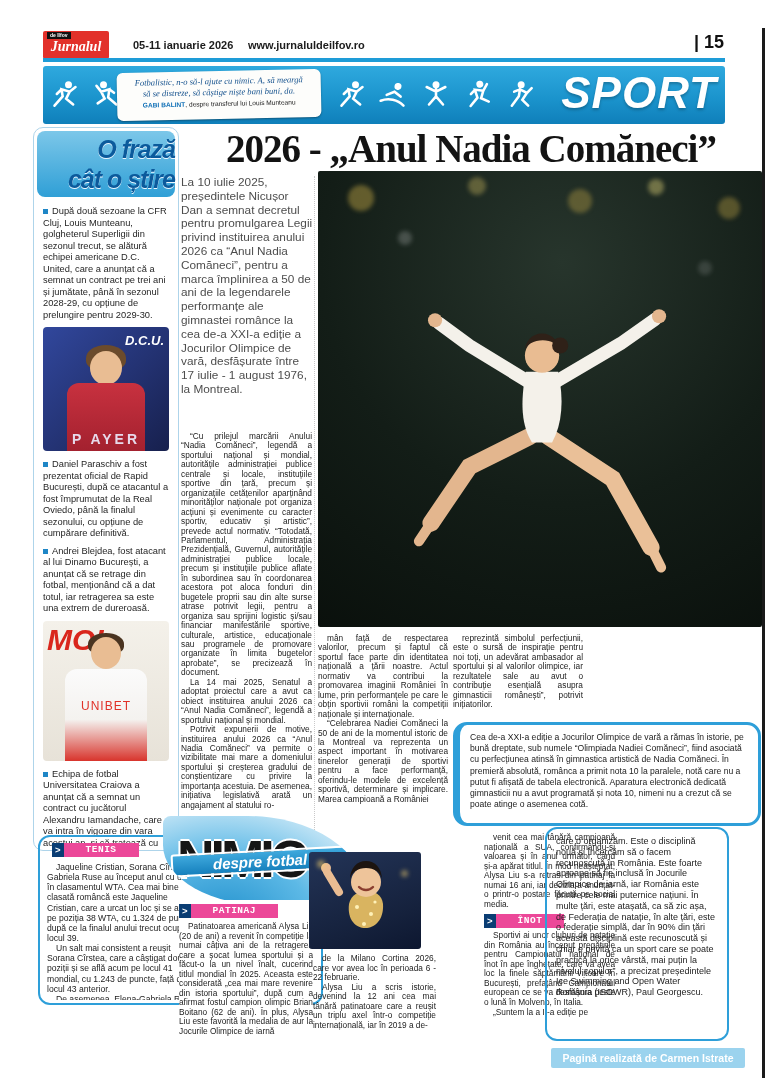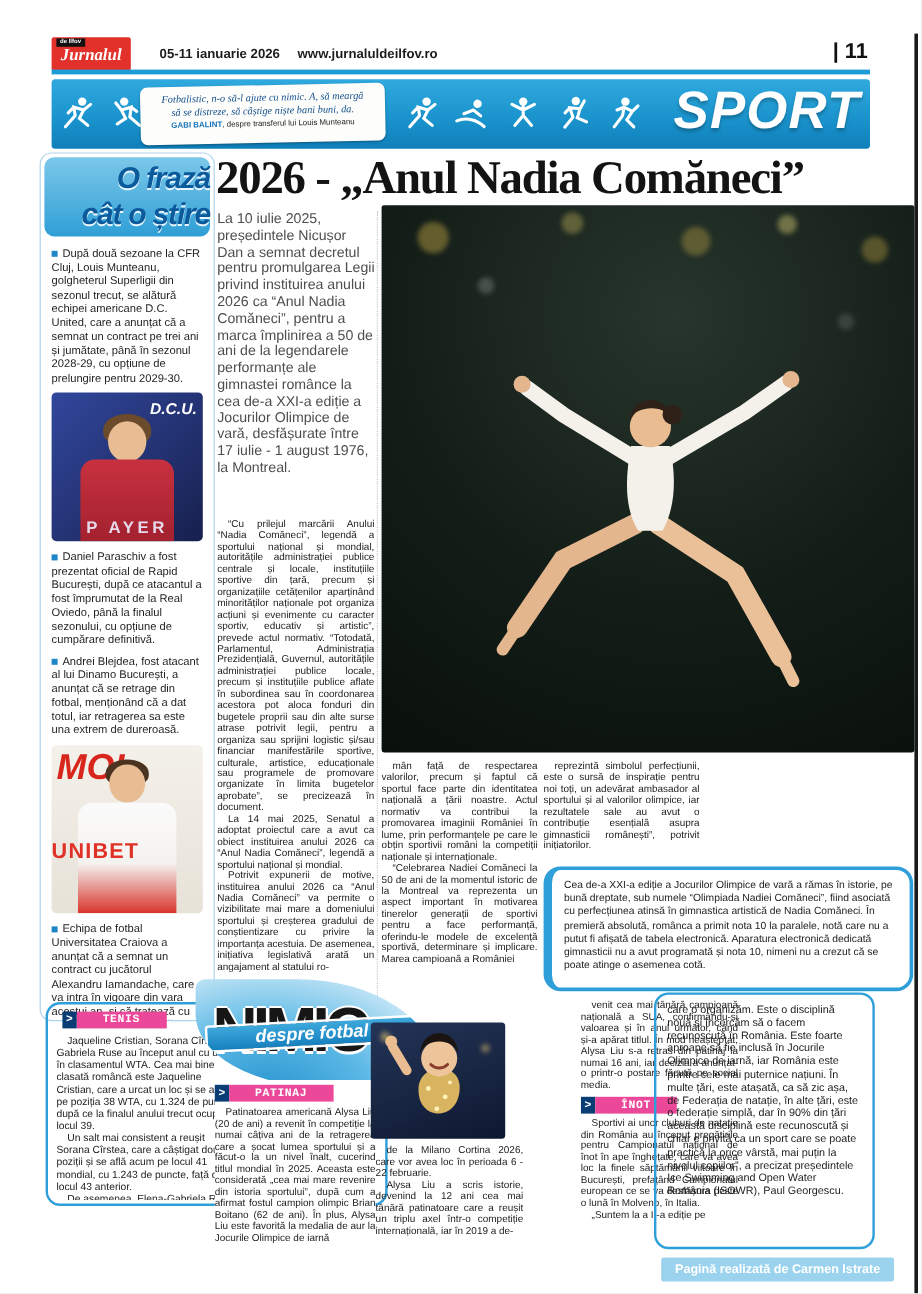--- a/index.html
+++ b/index.html
@@ -42,28 +42,28 @@
   .sb-body{padding:6px 9px 0 9px;}
   .sb-item{font-size:9.3px;line-height:1.24;color:#1f1f1f;margin-bottom:6px;}
   .bullet{display:inline-block;width:5px;height:5px;background:#1e86c6;margin-right:4px;}
   .sb-photo{width:126px;border-radius:4px;margin:2px auto 8px auto;position:relative;overflow:hidden;}
   .ph1{height:124px;background:linear-gradient(135deg,#31479c 0%,#22306e 60%,#17204d 100%);}
   .ph1 .club{position:absolute;right:5px;top:6px;color:#fff;font-weight:900;font-style:italic;font-size:13px;}
   .ph1 .tag{position:absolute;left:0;right:0;bottom:4px;text-align:center;color:#eef;
             font-weight:900;font-size:14px;letter-spacing:3px;opacity:.9;}
   .ph2{height:140px;background:linear-gradient(180deg,#f4f1ea,#e7e2d8);}
   .ph2 .mol{position:absolute;left:4px;top:2px;color:#d9261c;font-weight:900;font-size:30px;font-style:italic;}
-  .ph2 .sponsor{position:absolute;left:0;right:0;top:78px;color:#e03127;
-                font-weight:700;font-size:18px;letter-spacing:1px;}
+  .ph2 .sponsor{position:absolute;left:0;right:0;top:78px;text-align:center;color:#e03127;
+                font-weight:400;font-size:12px;letter-spacing:1px;}
   .head-c{position:absolute;border-radius:50%;background:#e9bd93;}
   .hair-c{position:absolute;border-radius:50% 50% 40% 40%;background:#6b4b2c;}
   .jersey{position:absolute;border-radius:12px 12px 0 0;}
   
   .headline{left:180px;top:126px;width:582px;height:48px;font-family:"Liberation Serif",serif;
-            font-weight:bold;font-size:39px;color:#131313;letter-spacing:-1px;white-space:nowrap;}
+            font-weight:bold;font-size:39px;color:#131313;letter-spacing:-1px;text-align:center;white-space:nowrap;}
   .intro{left:181px;top:176px;width:132px;height:252px;font-size:11.8px;line-height:1.17;
          color:#4d4d4d;overflow:hidden;}
   .bodycol{font-size:8.3px;line-height:1.14;color:#1c1c1c;text-align:justify;overflow:hidden;}
   .bodycol p{margin:0;text-indent:9px;}
   .c1{left:181px;top:432px;width:131px;height:417px;}
   .c2{left:318px;top:634px;width:130px;height:214px;}
   .c3{left:453px;top:634px;width:130px;height:84px;}
   .c4{left:589px;top:634px;width:146px;height:86px;}
   .vsep{width:0;border-left:1px dotted #c9c9c9;}
   .quote-box{left:453px;top:722px;width:308px;height:104px;border:3px solid #2e9fd9;border-left-width:7px;
@@ -115,21 +115,21 @@
 <div id="page">
 
   <div class="abs edge-right"></div>
 
   <div class="abs logo">
     <span class="logo-sub">de Ilfov</span>
     <span class="logo-word">Jurnalul</span>
   </div>
   <div class="abs hdr-date">05-11 ianuarie 2026</div>
   <div class="abs hdr-site">www.jurnaluldeilfov.ro</div>
-  <div class="abs hdr-page">| 11</div>
+  <div class="abs hdr-page">| 15</div>
   <div class="abs hdr-rule"></div>
 
   <div class="abs banner">
     <div class="figs" style="left:8px;">
       <svg viewBox="0 0 24 24" width="28" height="36">
           <circle cx="15" cy="4" r="3" fill="#fff"></circle>
           <path d="M3 22 L10 14 L9 8 L16 10 L21 6 M9 8 L5 12 M16 10 L13 16 L19 21" stroke="#fff" stroke-width="2.2" fill="none" stroke-linecap="round"></path>
         </svg>
       <svg viewBox="0 0 24 24" width="28" height="36" style="transform:scaleX(-1)">
           <circle cx="15" cy="4" r="3" fill="#fff"></circle>

